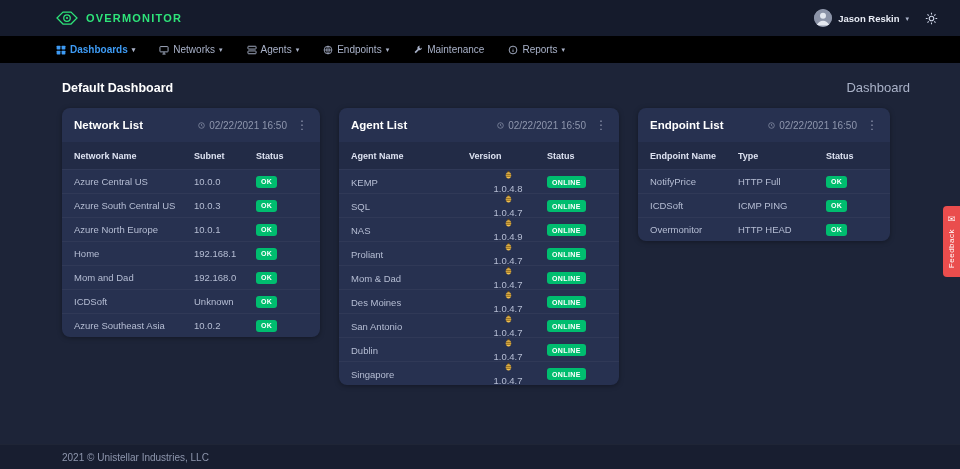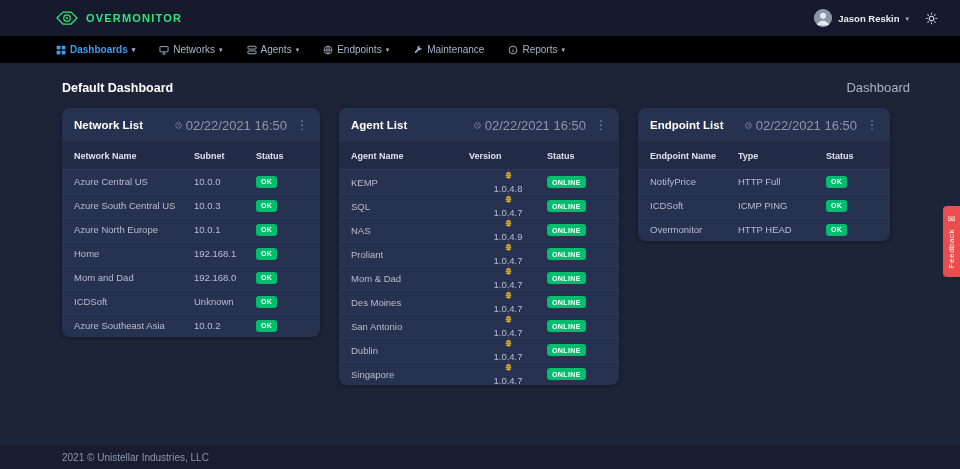--- a/index.html
+++ b/index.html
@@ -75,21 +75,21 @@
   .card-endpoint { width: 252px; }
 
   .card-head {
     height: 34px;
     display: flex; align-items: center; justify-content: space-between;
     padding: 0 12px;
   }
   .card-title { font-size: 11.5px; font-weight: bold; color: #ffffff; }
   .card-meta { display: flex; align-items: center; gap: 4px; }
   .clock { display: inline-flex; }
-  .ts { font-size: 13px; color: #8e96ad; }
+  .ts { font-size: 10px; color: #8e96ad; }
   .kebab {
     background: none; border: none; color: #8e96ad;
     font-size: 12px; line-height: 1; cursor: pointer; margin-left: 5px;
   }
 
   .thead, .tr { display: grid; align-items: center; padding: 0 12px; }
   .thead {
     height: 27px;
     background: #222b46;
     font-size: 9px; font-weight: bold; color: #dde2f1;

